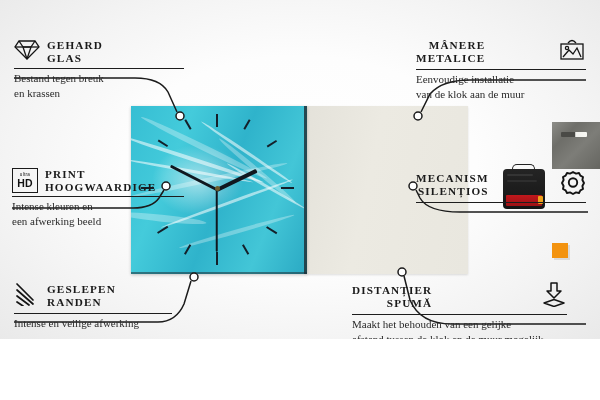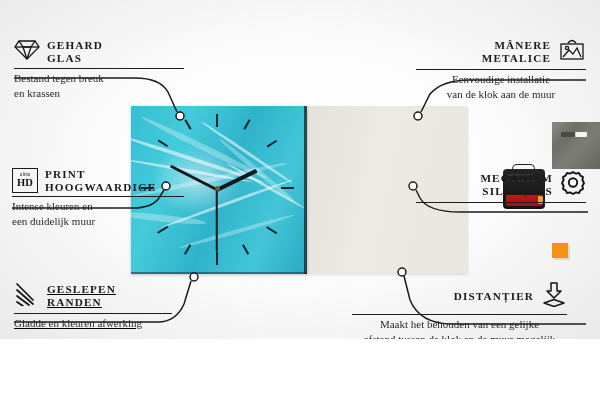--- a/index.html
+++ b/index.html
@@ -10,45 +10,45 @@
   }
   #stage{
     position:relative;width:600px;height:339px;overflow:hidden;
     background:
       radial-gradient(ellipse 70% 75% at 50% 48%, #ffffff 0%, #fdfdfd 42%, #f4f4f4 70%, #e9e9e9 100%);
   }
 
   
   .feature{position:absolute;}
   .feat-head{display:flex;align-items:center;gap:7px;}
-  .feat-head.right{justify-content:flex-end;}
+  .feat-head.right{justify-content:space-between;}
   .titles{display:flex;flex-direction:column;line-height:1.12;}
   .t-line{
     font-size:11.2px;font-weight:700;color:#1a1a1a;
     letter-spacing:1.15px;white-space:nowrap;
     font-family:"Liberation Serif",serif;
   }
   .feature.right .t-line{text-align:right;}
   .rule{height:1px;background:#1d1d1d;margin-top:3px;}
   .sub{
     font-size:11px;color:#2a2a2a;line-height:1.32;margin-top:2px;
     font-family:"Liberation Serif",serif;white-space:nowrap;
   }
-  .feature.right .sub{text-align:center;}
+  .feature.right .sub{text-align:left;}
 
   .ico{flex:0 0 auto;display:block;}
 
   
   .hdbox{
     width:24px;height:23px;border:1.4px solid #1a1a1a;
     display:flex;flex-direction:column;align-items:center;justify-content:center;
     font-family:"Liberation Sans",sans-serif;color:#111;line-height:1;
   }
   .hdbox .u{font-size:4.6px;letter-spacing:.3px;margin-bottom:1px;}
-  .hdbox .h{font-size:10.5px;font-weight:700;letter-spacing:.2px;font-family:Liberation Serif, serif;}
+  .hdbox .h{font-size:10.5px;font-weight:700;letter-spacing:.2px;}
 
   
   #photo{position:absolute;left:131px;top:106px;width:337px;height:168px;}
 
   .backpanel{
     position:absolute;left:174px;top:0;width:163px;height:168px;
     background:linear-gradient(102deg,#e4e2da 0%,#eceae2 40%,#e9e7df 100%);
     box-shadow:0 1px 2px rgba(0,0,0,.12);
   }
   .hangplate{
@@ -216,44 +216,44 @@
         <span class="h">HD</span>
       </span>
       <span class="titles">
         <span class="t-line">PRINT</span>
         <span class="t-line">HOOGWAARDIGE</span>
       </span>
     </div>
     <div class="rule"></div>
     <div class="sub">
       <div>Intense kleuren en</div>
-      <div>een duidelijk muur</div>
-    </div>
-  </div>
-
-  <div class="feature" style="left:14px;top:282px;width:158px;text-decoration:underline;">
+      <div>een afwerking beeld</div>
+    </div>
+  </div>
+
+  <div class="feature" style="left:14px;top:282px;width:158px;">
     <div class="feat-head">
       <span class="ico">
         <svg width="26" height="24" viewBox="0 0 26 24">
           <g stroke="#141414" stroke-width="1.7" fill="none" stroke-linecap="round">
             <path d="M3,2 L19,18"></path>
             <path d="M3,8 L19,22"></path>
             <path d="M3,14 L15,23"></path>
             <path d="M3,20 L9,24"></path>
           </g>
         </svg>
       </span>
       <span class="titles">
         <span class="t-line">GESLEPEN</span>
         <span class="t-line">RANDEN</span>
       </span>
     </div>
     <div class="rule"></div>
     <div class="sub">
-      <div>Gladde en kleuren afwerking</div>
+      <div>Intense en veilige afwerking</div>
     </div>
   </div>
 
   <div class="feature right" style="left:416px;top:38px;width:170px;">
     <div class="feat-head right">
       <span class="titles">
         <span class="t-line">MÂNERE</span>
         <span class="t-line">METALICE</span>
       </span>
       <span class="ico">
@@ -289,20 +289,21 @@
         </svg>
       </span>
     </div>
     <div class="rule"></div>
   </div>
 
   <div class="feature right" style="left:352px;top:282px;width:215px;">
     <div class="feat-head right">
       <span class="titles">
         <span class="t-line">DISTANȚIER</span>
+        <span class="t-line">SPUMĂ</span>
       </span>
       <span class="ico">
         <svg width="26" height="25" viewBox="0 0 26 25">
           <g fill="none" stroke="#141414" stroke-width="1.5" stroke-linejoin="round">
             <path d="M10,1 L16,1 L16,9 L20,9 L13,16 L6,9 L10,9 Z"></path>
             <path d="M13,17.5 L23,21 L13,24.5 L3,21 Z"></path>
           </g>
         </svg>
       </span>
     </div>

